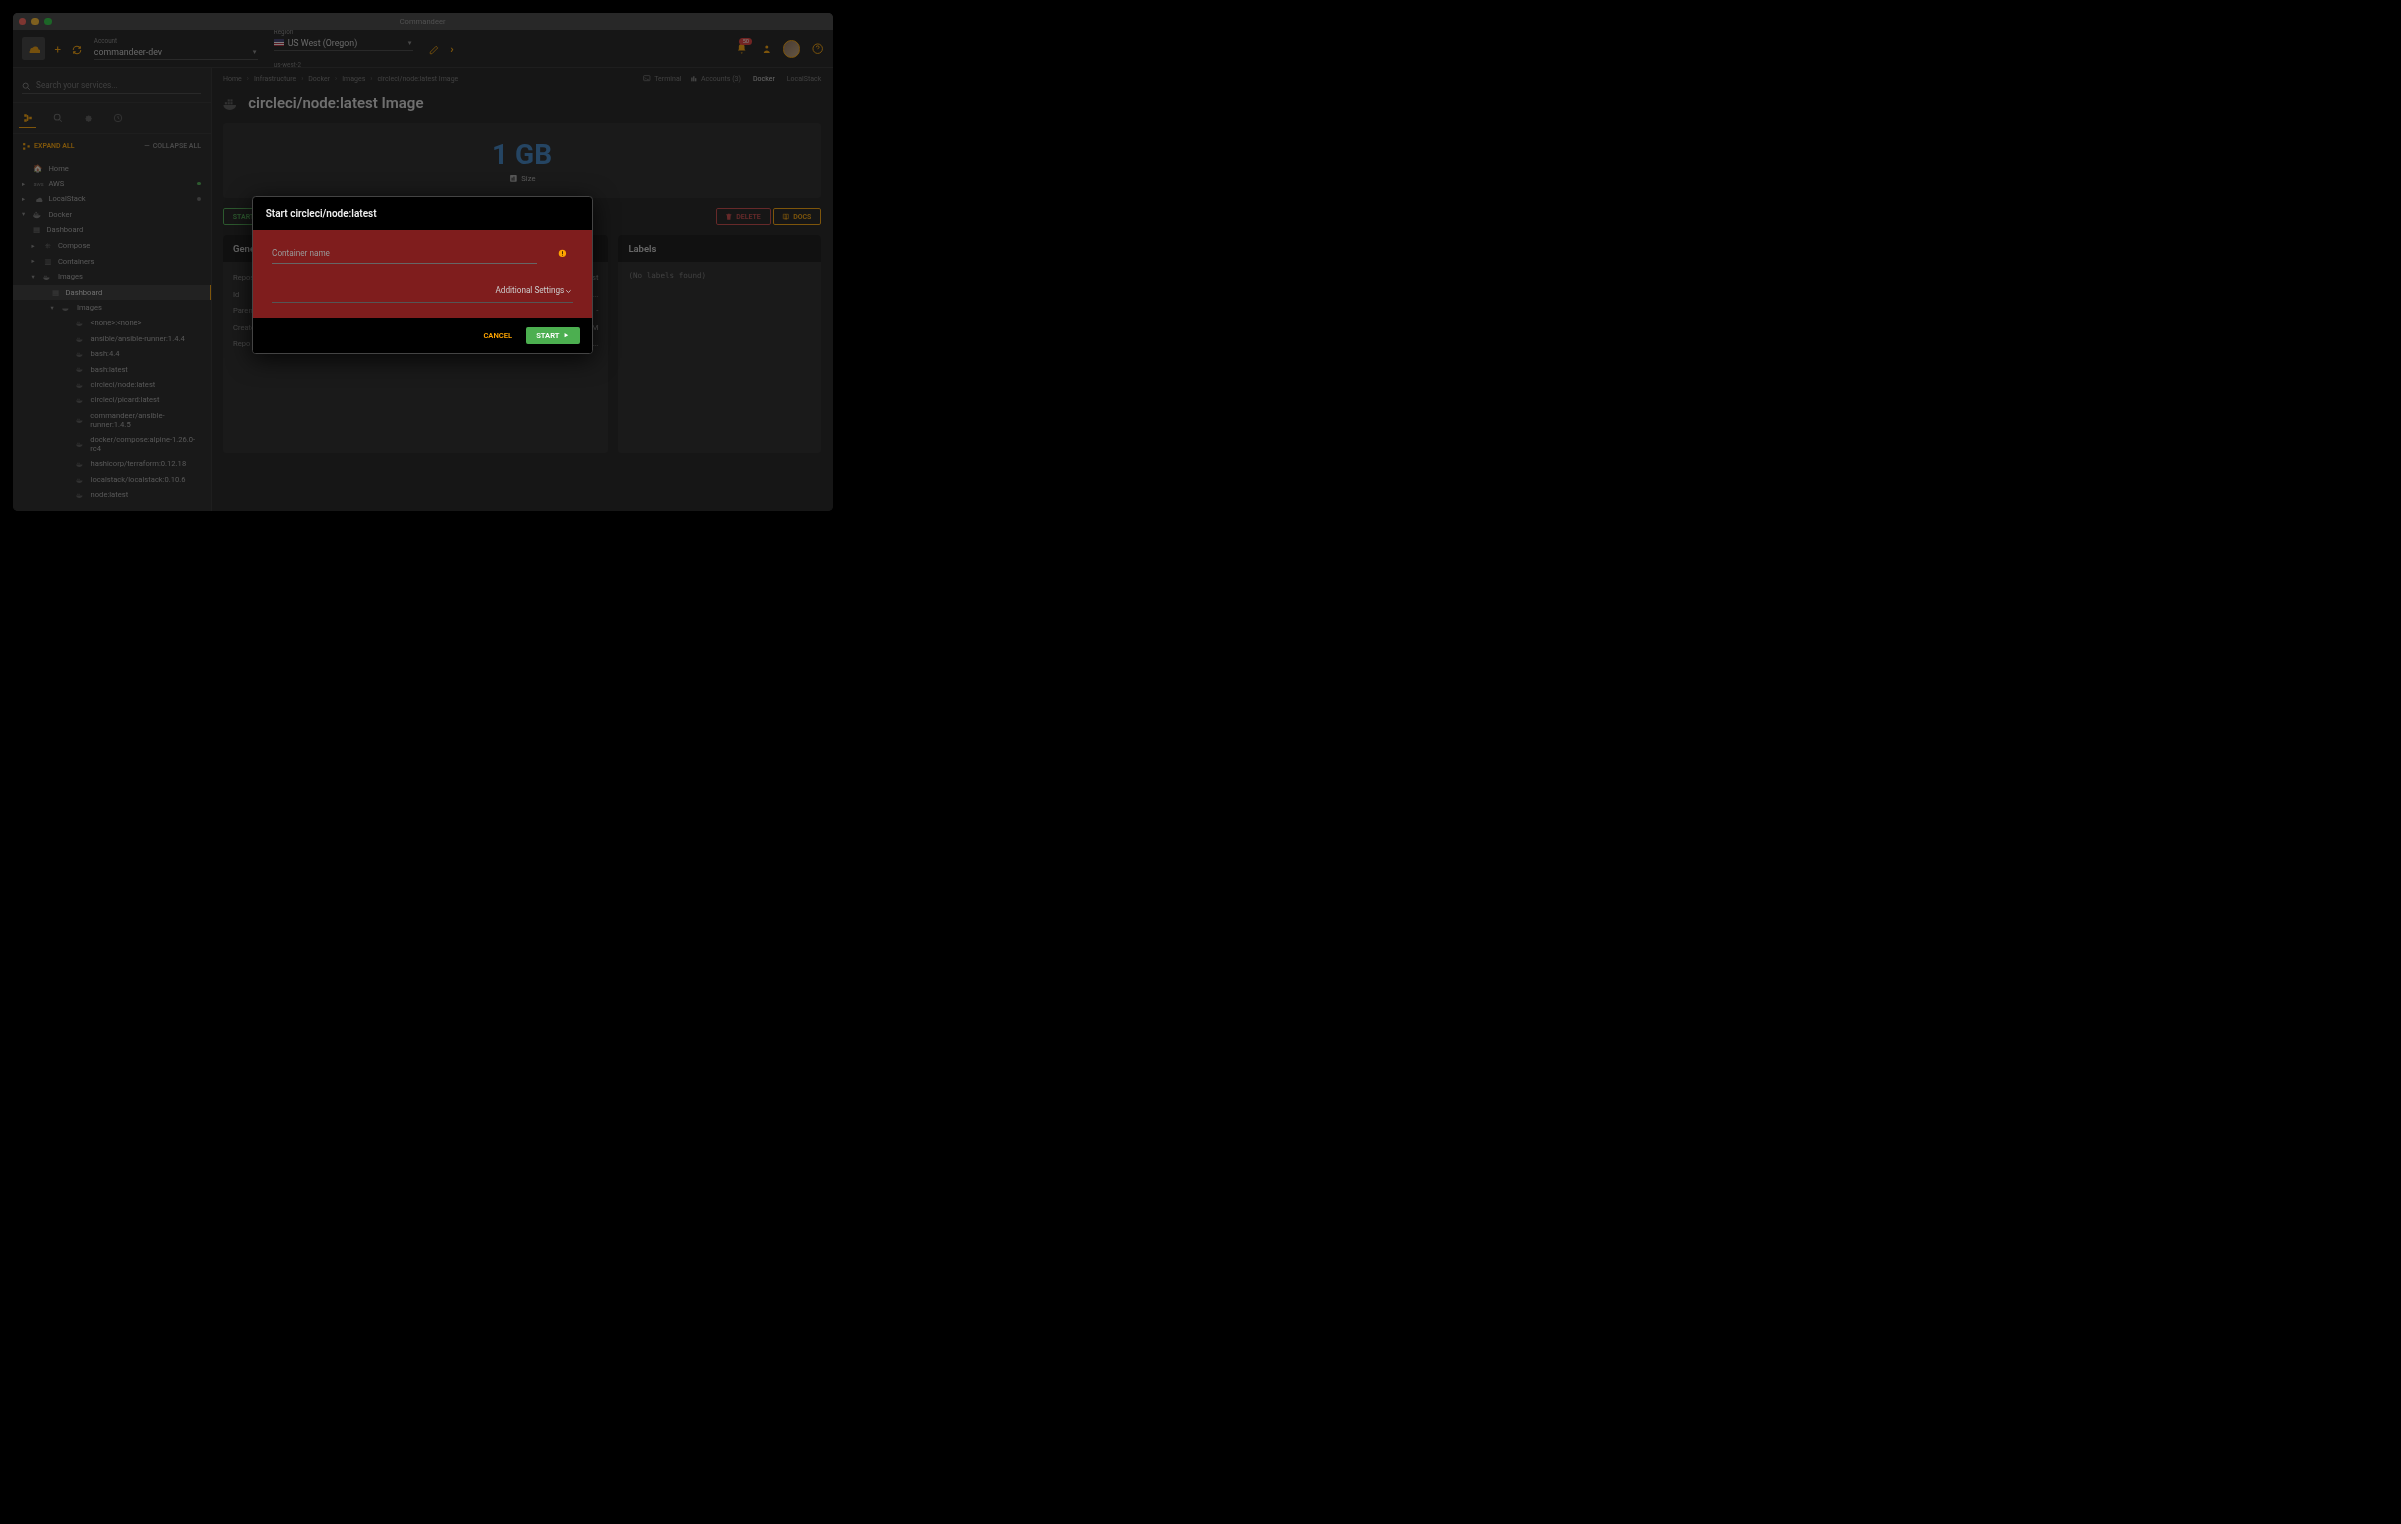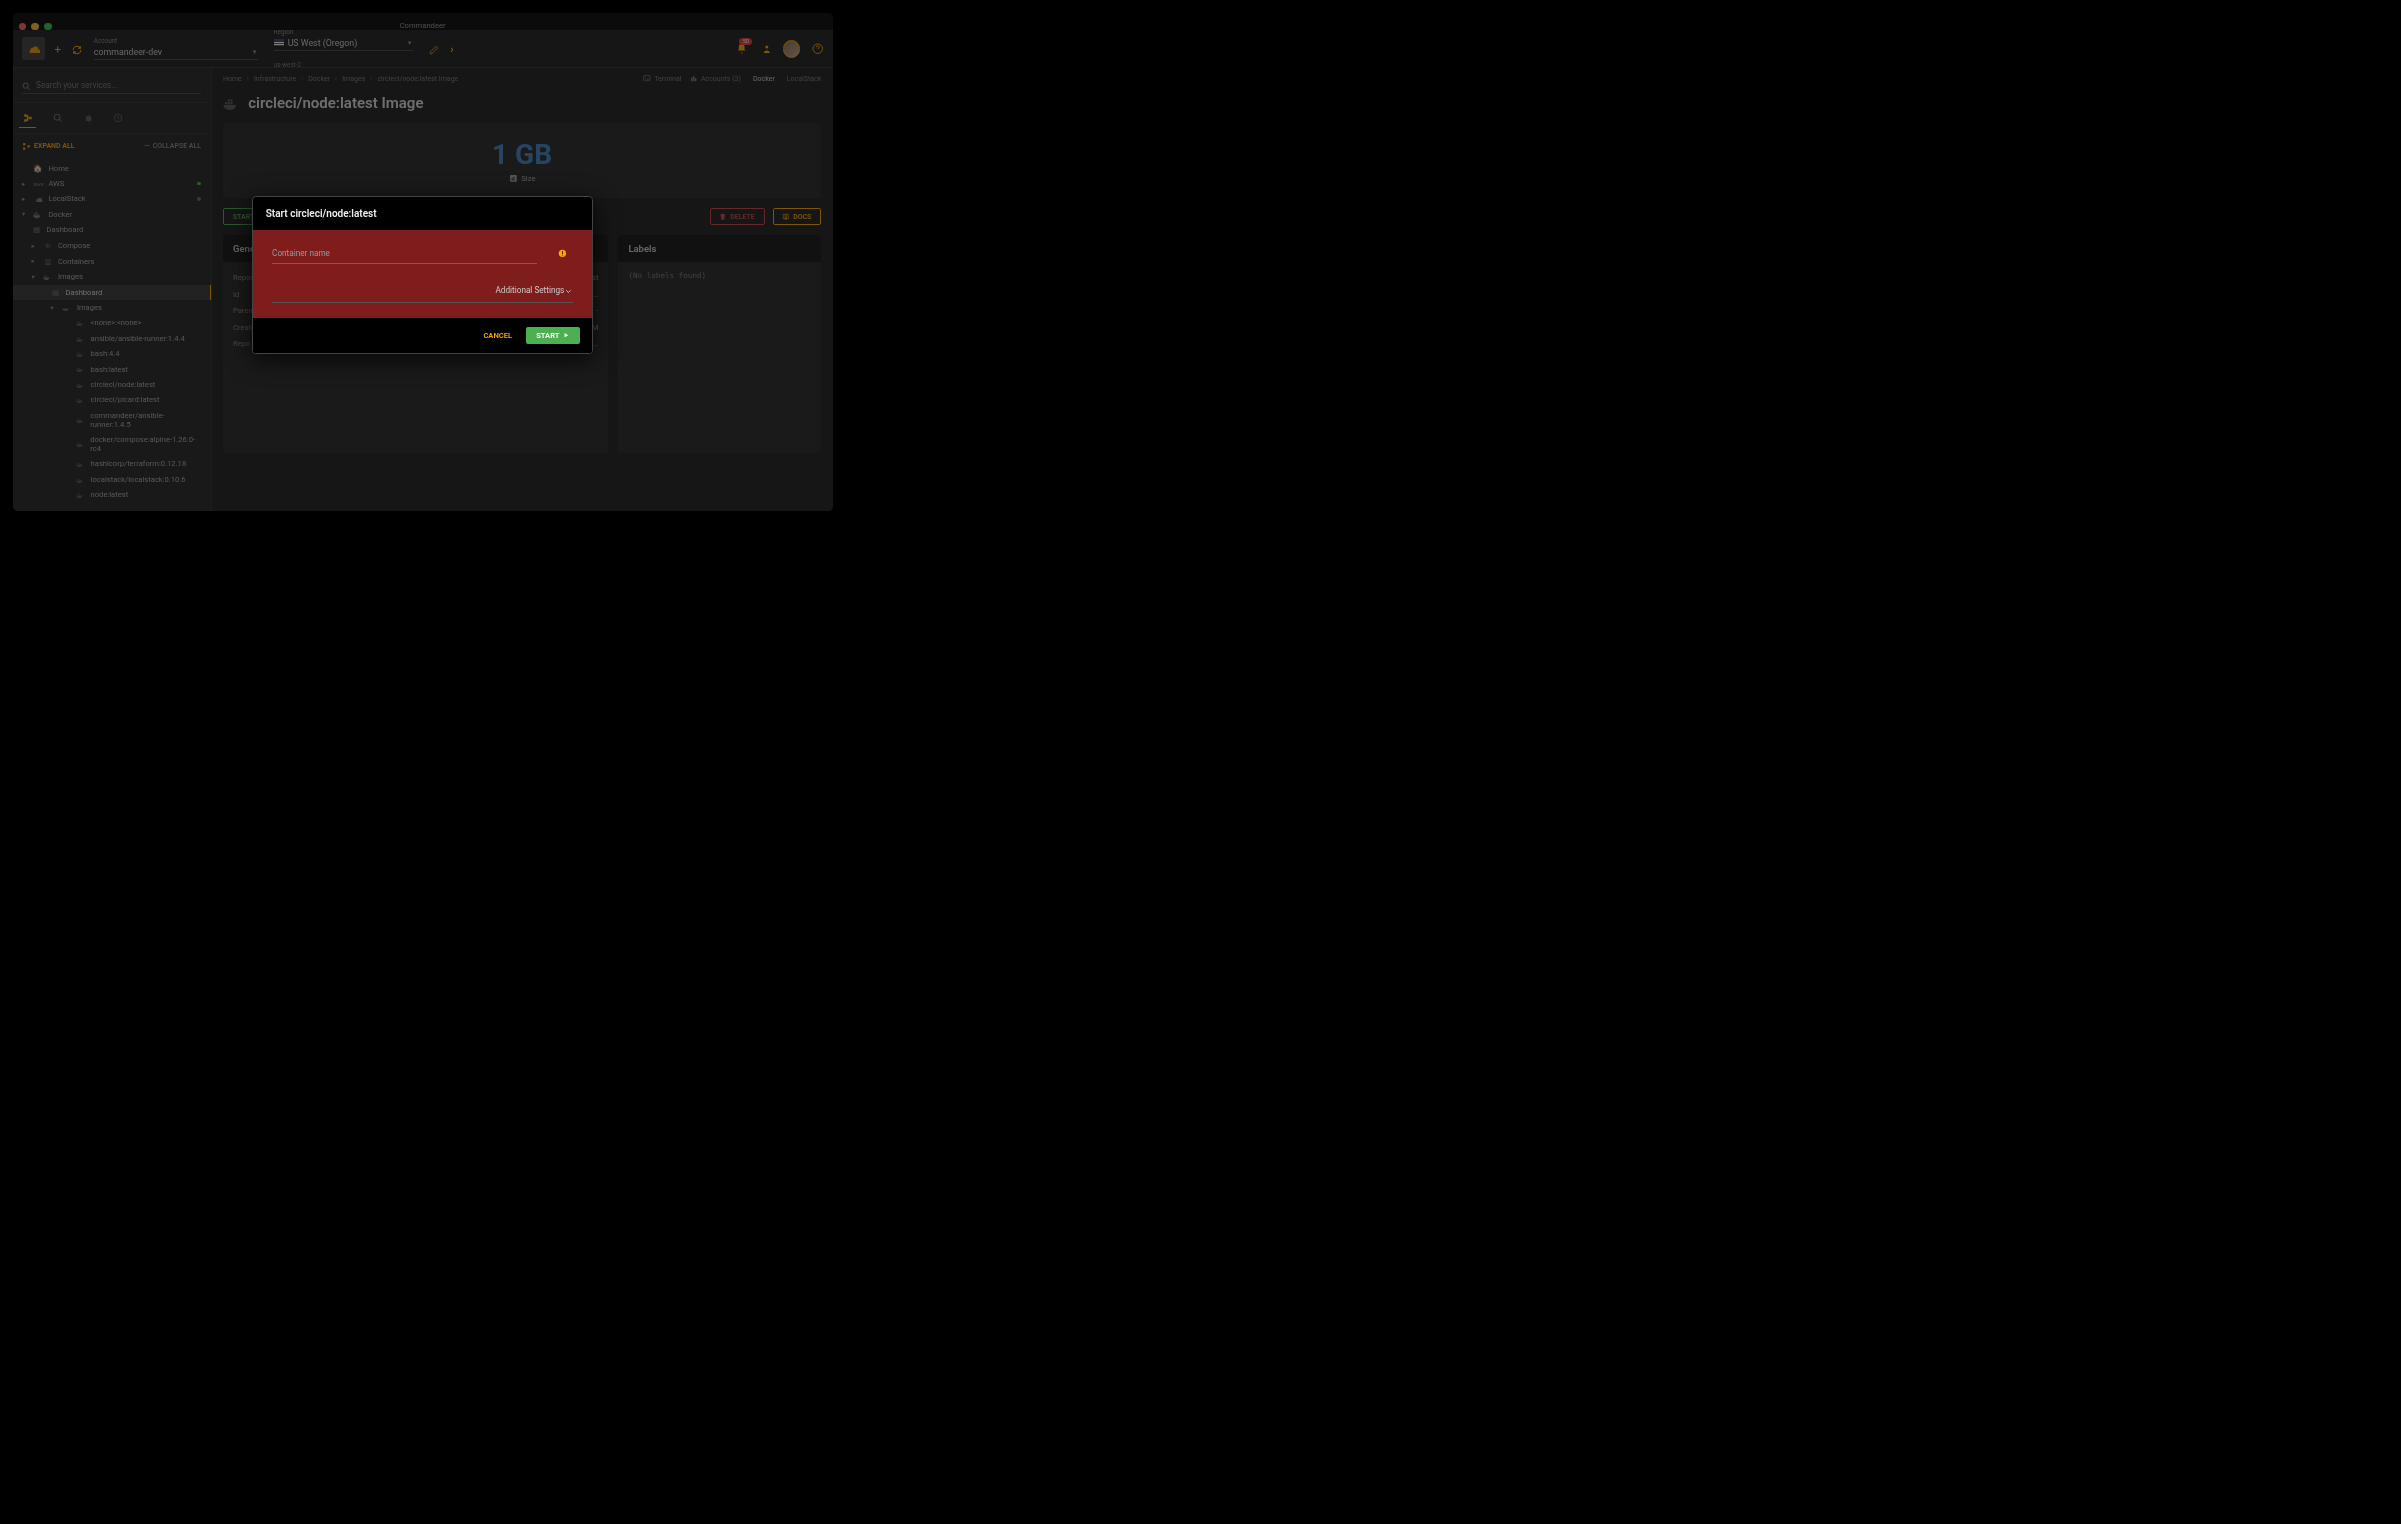--- a/index.html
+++ b/index.html
@@ -1,18 +1,18 @@
 <!DOCTYPE html>
 <html style="font-size:10px"><head>
 <meta charset="utf-8">
 <style>
 * { margin: 0; padding: 0; box-sizing: border-box; font-family: -apple-system, BlinkMacSystemFont, "Segoe UI", Roboto, sans-serif; }
 body { background: #000; width: 865px; height: 550px; padding: 12.6px; }
 .window { width: 820px; height: 498px; background: #1a1a1a; border-radius: 5px; overflow: hidden; box-shadow: 0 6.3px 25px rgba(0,0,0,0.5); position: relative; }
-.titlebar { height: 17.7px; background: #000000; display: flex; align-items: flex-end; padding: 0 6.3px; position: relative; }
+.titlebar { height: 17.7px; background: #404040; display: flex; align-items: center; padding: 0 6.3px; position: relative; }
 .traffic-lights { display: flex; gap: 5px; }
 .tl { width: 7.6px; height: 7.6px; border-radius: 50%; }
 .tl.red { background: #ff5f56; }
 .tl.yellow { background: #ffbd2e; }
 .tl.green { background: #27c93f; }
 .titlebar-title { position: absolute; left: 50%; transform: translateX(-50%); color: #999; font-size: 7.6px; }
 .topbar { height: 38px; background: #1a1a1a; display: flex; align-items: center; padding: 0 9.5px; border-bottom: 0.6px solid #2a2a2a; }
 .logo { width: 23px; height: 23px; background: #3a3a3a; border-radius: 2.5px; display: flex; align-items: center; justify-content: center; color: #ffa500; font-weight: bold; margin-right: 9.5px; }
 .tb-icon { color: #ffa500; font-size: 11.4px; margin-right: 11.4px; cursor: pointer; }
 .dropdown-field { display: flex; flex-direction: column; margin-right: 16px; }
@@ -56,21 +56,21 @@
 .bc-right { display: flex; align-items: center; gap: 8.8px; }
 .status-chip { display: flex; align-items: center; gap: 3.2px; font-size: 7px; }
 .page-title-row { display: flex; align-items: center; gap: 7.6px; padding: 5px 11.4px 11.4px; }
 .page-title { color: #ddd; font-size: 15px; font-weight: 600; }
 .docker-icon { color: #555; font-size: 15px; }
 .big-card { background: #232323; border-radius: 3.8px; margin: 0 11.4px 10px; padding: 15px; text-align: center; }
 .size-value { color: #3b82c4; font-size: 28px; font-weight: 700; }
 .size-label { color: #aaa; font-size: 7.6px; margin-top: 2.5px; display: flex; align-items: center; justify-content: center; gap: 3.8px; }
 .action-row { display: flex; padding: 0 11.4px 10px; align-items: center; }
 .start-btn-outline { border: 0.6px solid #4caf50; color: #4caf50; background: transparent; padding: 3.8px 8.8px; border-radius: 1.9px; font-size: 7px; font-weight: 600; cursor: pointer; }
-.action-right { margin-left: auto; display: flex; gap: 8px; }
+.action-right { margin-left: auto; display: flex; gap: 2px; }
 .delete-btn { border: 0.6px solid #c94444; color: #c94444; background: transparent; padding: 3.8px 8.8px; border-radius: 1.9px; font-size: 7px; font-weight: 600; cursor: pointer; display: flex; align-items: center; gap: 3.2px; }
 .docs-btn { border: 0.6px solid #ffa500; color: #ffa500; background: transparent; padding: 3.8px 8.8px; border-radius: 1.9px; font-size: 7px; font-weight: 600; cursor: pointer; display: flex; align-items: center; gap: 3.2px; }
 .panels { display: flex; gap: 10px; padding: 0 11.4px; }
 .panel { background: #232323; border-radius: 3.8px; overflow: hidden; }
 .panel.left { flex: 1.9; }
 .panel.right { flex: 1; height: 218px; }
 .panel-header { background: #0f0f0f; color: #ccc; padding: 7.6px 10px; font-size: 9.5px; font-weight: 600; }
 .panel-body { padding: 7.6px 10px; }
 .kv-row { display: flex; justify-content: space-between; color: #999; font-size: 7.6px; padding: 3.8px 0; }
 .kv-row .k { color: #888; }

